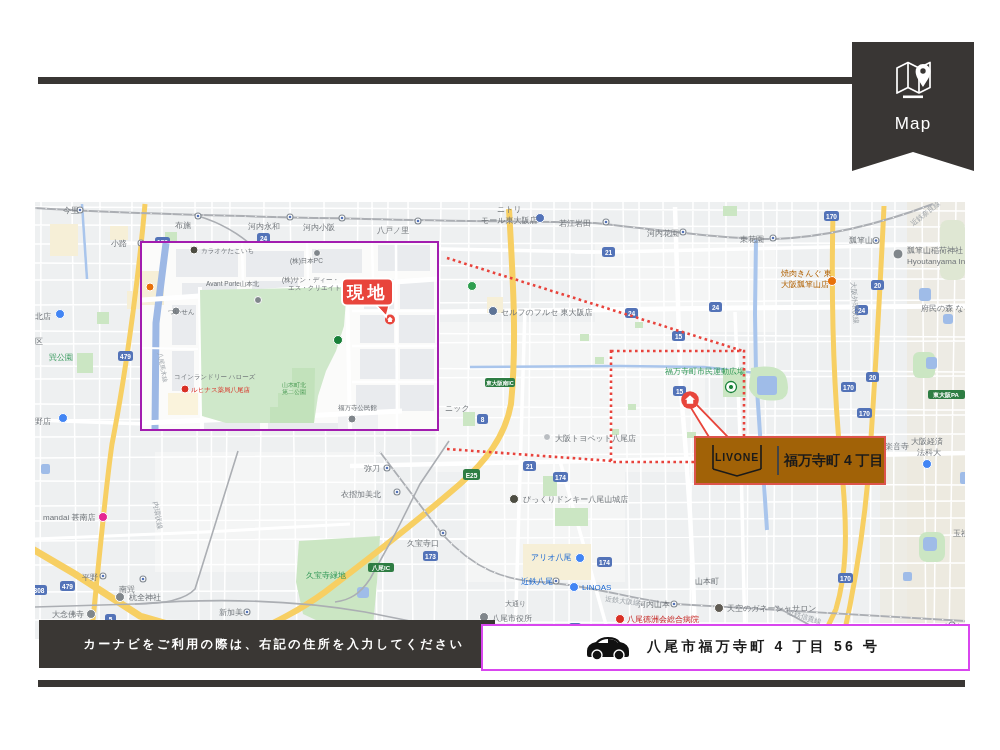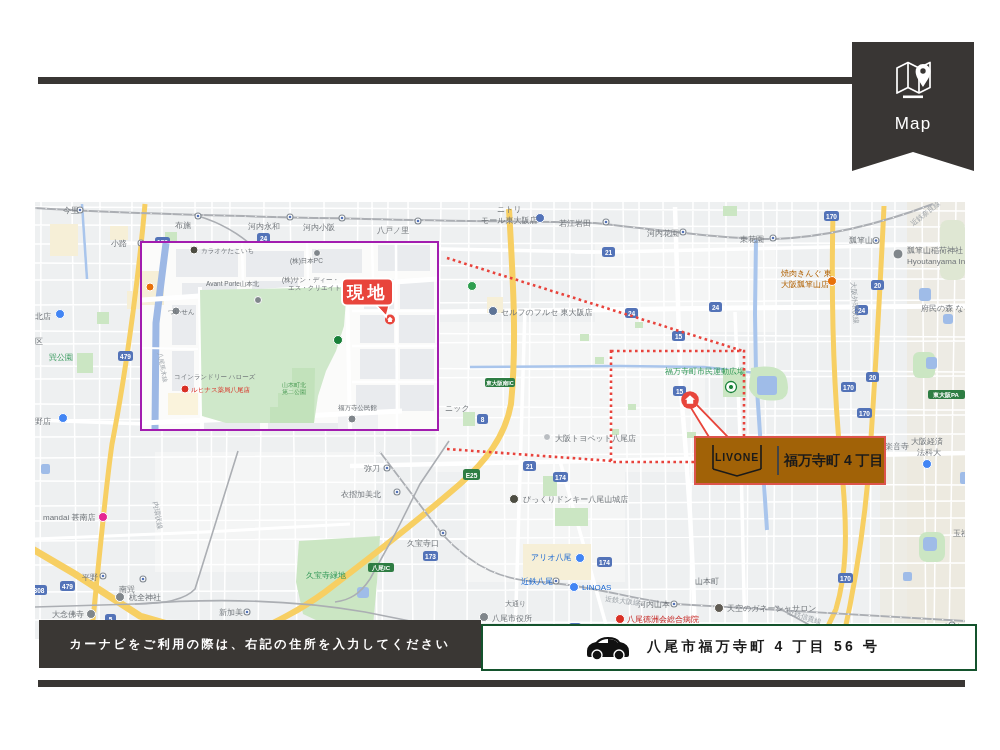--- a/index.html
+++ b/index.html
@@ -439,23 +439,23 @@
 <path d="M52,1 V25"></path>
 <path d="M4,25 L28,32 L52,25"></path>
 </g>
 <text x="28" y="17" font-family="Liberation Sans" font-size="10.5" font-weight="bold" fill="#1a1a1a" text-anchor="middle" letter-spacing="0.8">LIVONE</text>
 </svg>
 <div class="abs" style="left:81px;top:8px;width:1.5px;height:29px;background:#444;"></div>
 <div class="abs" style="left:88px;top:14px;font-size:14px;font-weight:bold;color:#1a1a1a;letter-spacing:0px;white-space:nowrap;">福万寺町 4 丁目</div>
 </div>
 
 <div class="abs" style="left:39px;top:620px;width:442px;height:48px;background:#3a3734;color:#ffffff;
-  font-size:12px;font-weight:bold;letter-spacing:2.5px;line-height:48px;text-align:center;">カーナビをご利用の際は、右記の住所を入力してください</div>
-
-<div class="abs" style="left:481px;top:624px;width:485px;height:43px;background:#ffffff;border:2px solid #14532d;padding-left:7px;">
+  font-size:12px;font-weight:bold;letter-spacing:2.5px;line-height:48px;text-align:center;padding-left:14px;">カーナビをご利用の際は、右記の住所を入力してください</div>
+
+<div class="abs" style="left:481px;top:624px;width:485px;height:43px;background:#ffffff;border:2px solid #d946ef;">
 
 <svg class="abs" width="50" height="26" viewBox="0 0 50 26" style="left:100px;top:9px;">
 <path d="M4,16 q0,-7 9,-9 q4,-5 12,-5 q9,0 12,5 q9,2 9,9 l0,4 q0,2 -2,2 l-38,0 q-2,0 -2,-2 Z" fill="#111111"></path>
 <path d="M15,8 q4,-4 10,-4 q7,0 10,4 Z" fill="#ffffff"></path>
 <path d="M25,4 l0,4 l10,0 q-3,-4 -10,-4 Z" fill="#111111"></path>
 <circle cx="14" cy="20" r="5" fill="#111111" stroke="#ffffff" stroke-width="1.4"></circle>
 <circle cx="36" cy="20" r="5" fill="#111111" stroke="#ffffff" stroke-width="1.4"></circle>
 </svg>
 <div class="abs" style="left:164px;top:12px;font-size:14px;font-weight:bold;color:#1a1a1a;letter-spacing:3.2px;white-space:nowrap;">八尾市福万寺町 4 丁目 56 号</div>
 </div>

